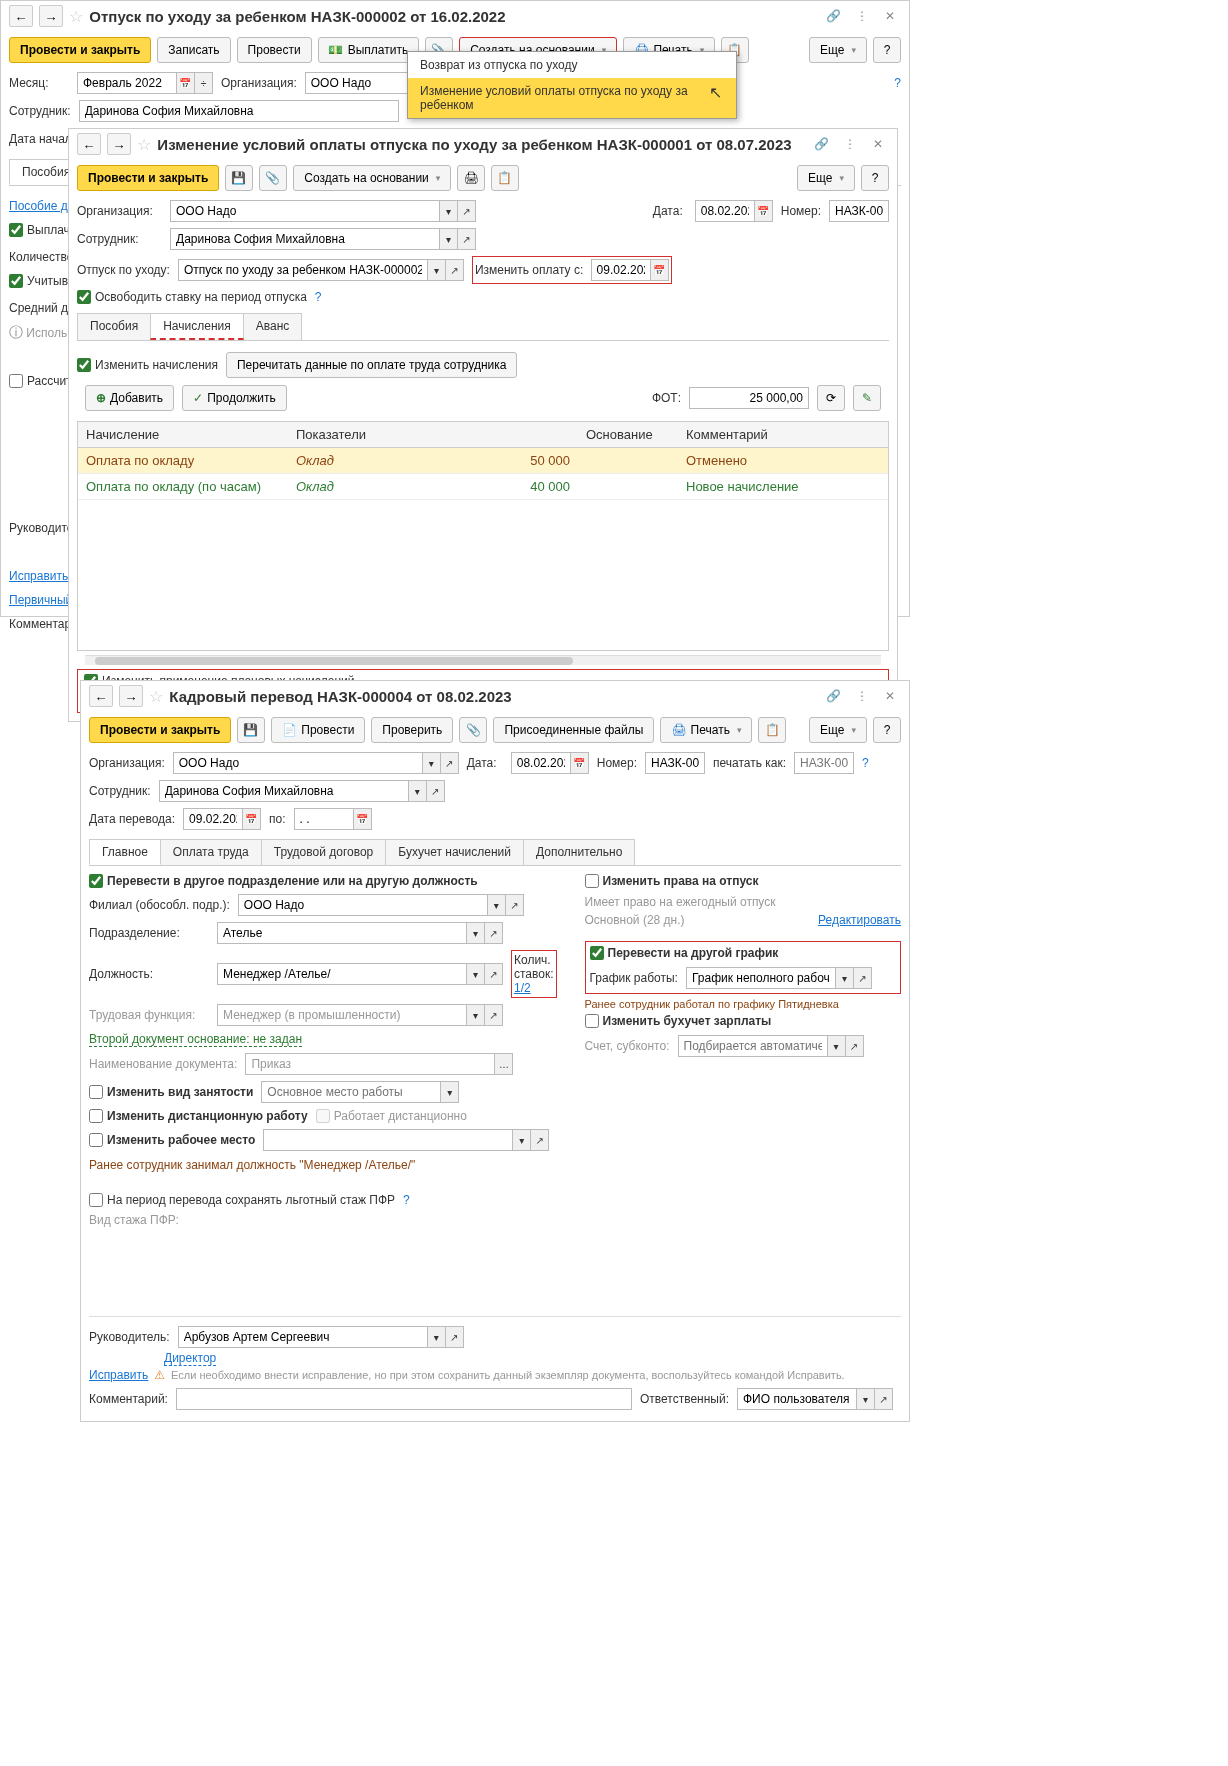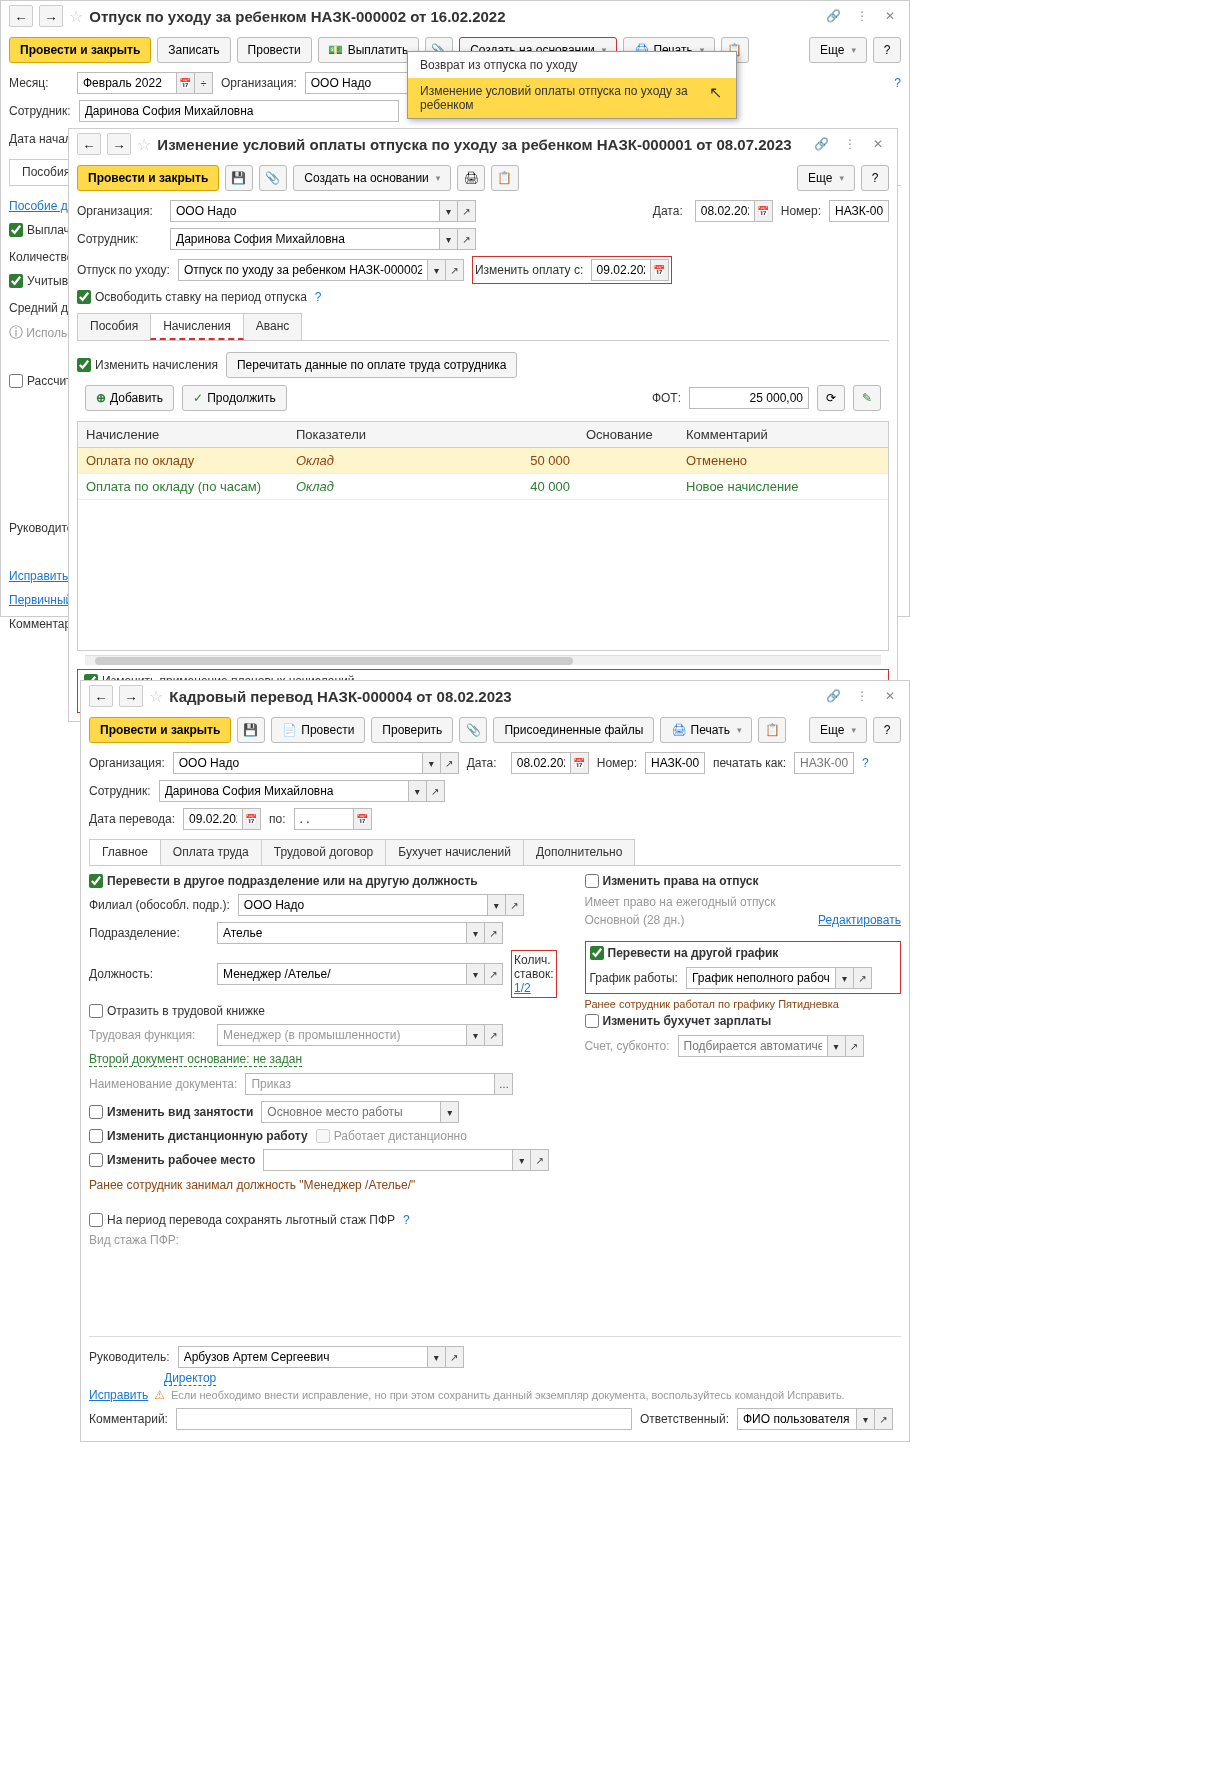--- a/index.html
+++ b/index.html
@@ -417,26 +417,20 @@
         <div class="form-row" style="padding-left:0">
               <span class="label" style="min-width:120px">Должность:</span>
               <div class="input-dd">
                 <input class="input w250" value="Менеджер /Ателье/" style="">
                 <span class="sel-btn">▾</span>
                 <span class="sel-btn">↗</span>
               </div>
           <span class="red-box"><span>Колич. ставок:</span> <span class="link">1/2</span></span>
         </div>
         <div class="form-row" style="padding-left:0">
-              <label class="chk">
-                <input type="checkbox" style="">
-                <span>Отразить в трудовой книжке</span>
-              </label>
-            </div>
-        <div class="form-row" style="padding-left:0">
               <span class="label muted" style="min-width:120px">Трудовая функция:</span>
               <div class="input-dd">
                 <input class="input w250 muted" disabled="" value="Менеджер (в промышленности)" style="">
                 <span class="sel-btn">▾</span>
                 <span class="sel-btn">↗</span>
               </div>
             </div>
         <div class="form-row" style="padding-left:0">
               <span class="link-green">Второй документ основание: не задан</span>
             </div>

